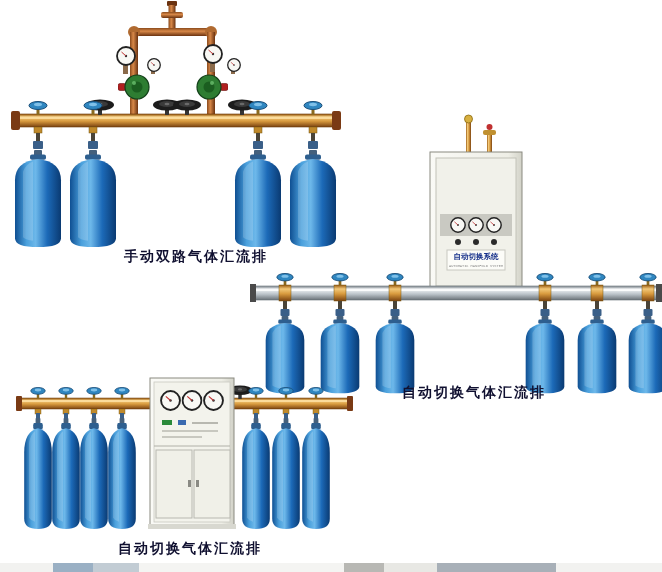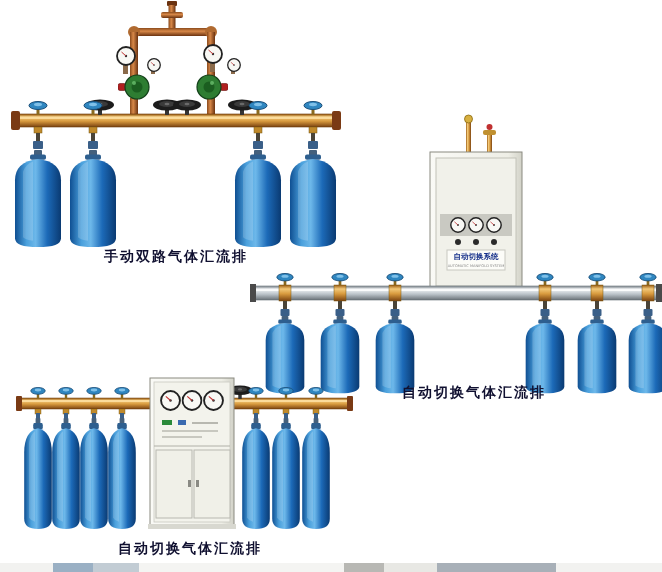--- a/index.html
+++ b/index.html
@@ -1,25 +1,25 @@
 <!DOCTYPE html>
 <html><head>
 <meta charset="utf-8">
 <style>
   * { margin:0; padding:0; box-sizing:border-box; }
   html,body { background:#ffffff; }
   body { font-family:"DejaVu Sans","Liberation Sans",sans-serif; }
   .page { position:relative; width:662px; height:572px; background:#ffffff; overflow:hidden; }
-  .figure { position:absolute; }
+  .figure { position:absolute;font-family:Liberation Mono, monospace; }
   #fig-manual { left:10px; top:0px; width:335px; height:252px; }
   #fig-auto-wall { left:250px; top:108px; width:412px; height:292px; }
   #fig-auto-cab { left:12px; top:374px; width:345px; height:165px; }
   .caption { position:absolute; font-weight:bold; font-size:14px; letter-spacing:2px;
              color:#101030; white-space:nowrap; }
-  #cap1 { left:104px; top:248px; }
+  #cap1 { left:124px; top:248px; }
   #cap2 { left:402px; top:384px; }
   #cap3 { left:118px; top:540px; }
   .strip { position:absolute; left:0; top:563px; width:662px; height:9px;
     background:linear-gradient(90deg,
       #f2f2f0 0%, #f2f2f0 8%,
       #9ab0c4 8%, #9ab0c4 14%,
       #c2ccd4 14%, #c2ccd4 21%,
       #f4f4f2 21%, #f4f4f2 52%,
       #b8b8b4 52%, #b8b8b4 58%,
       #e8e8e4 58%, #e8e8e4 66%,

